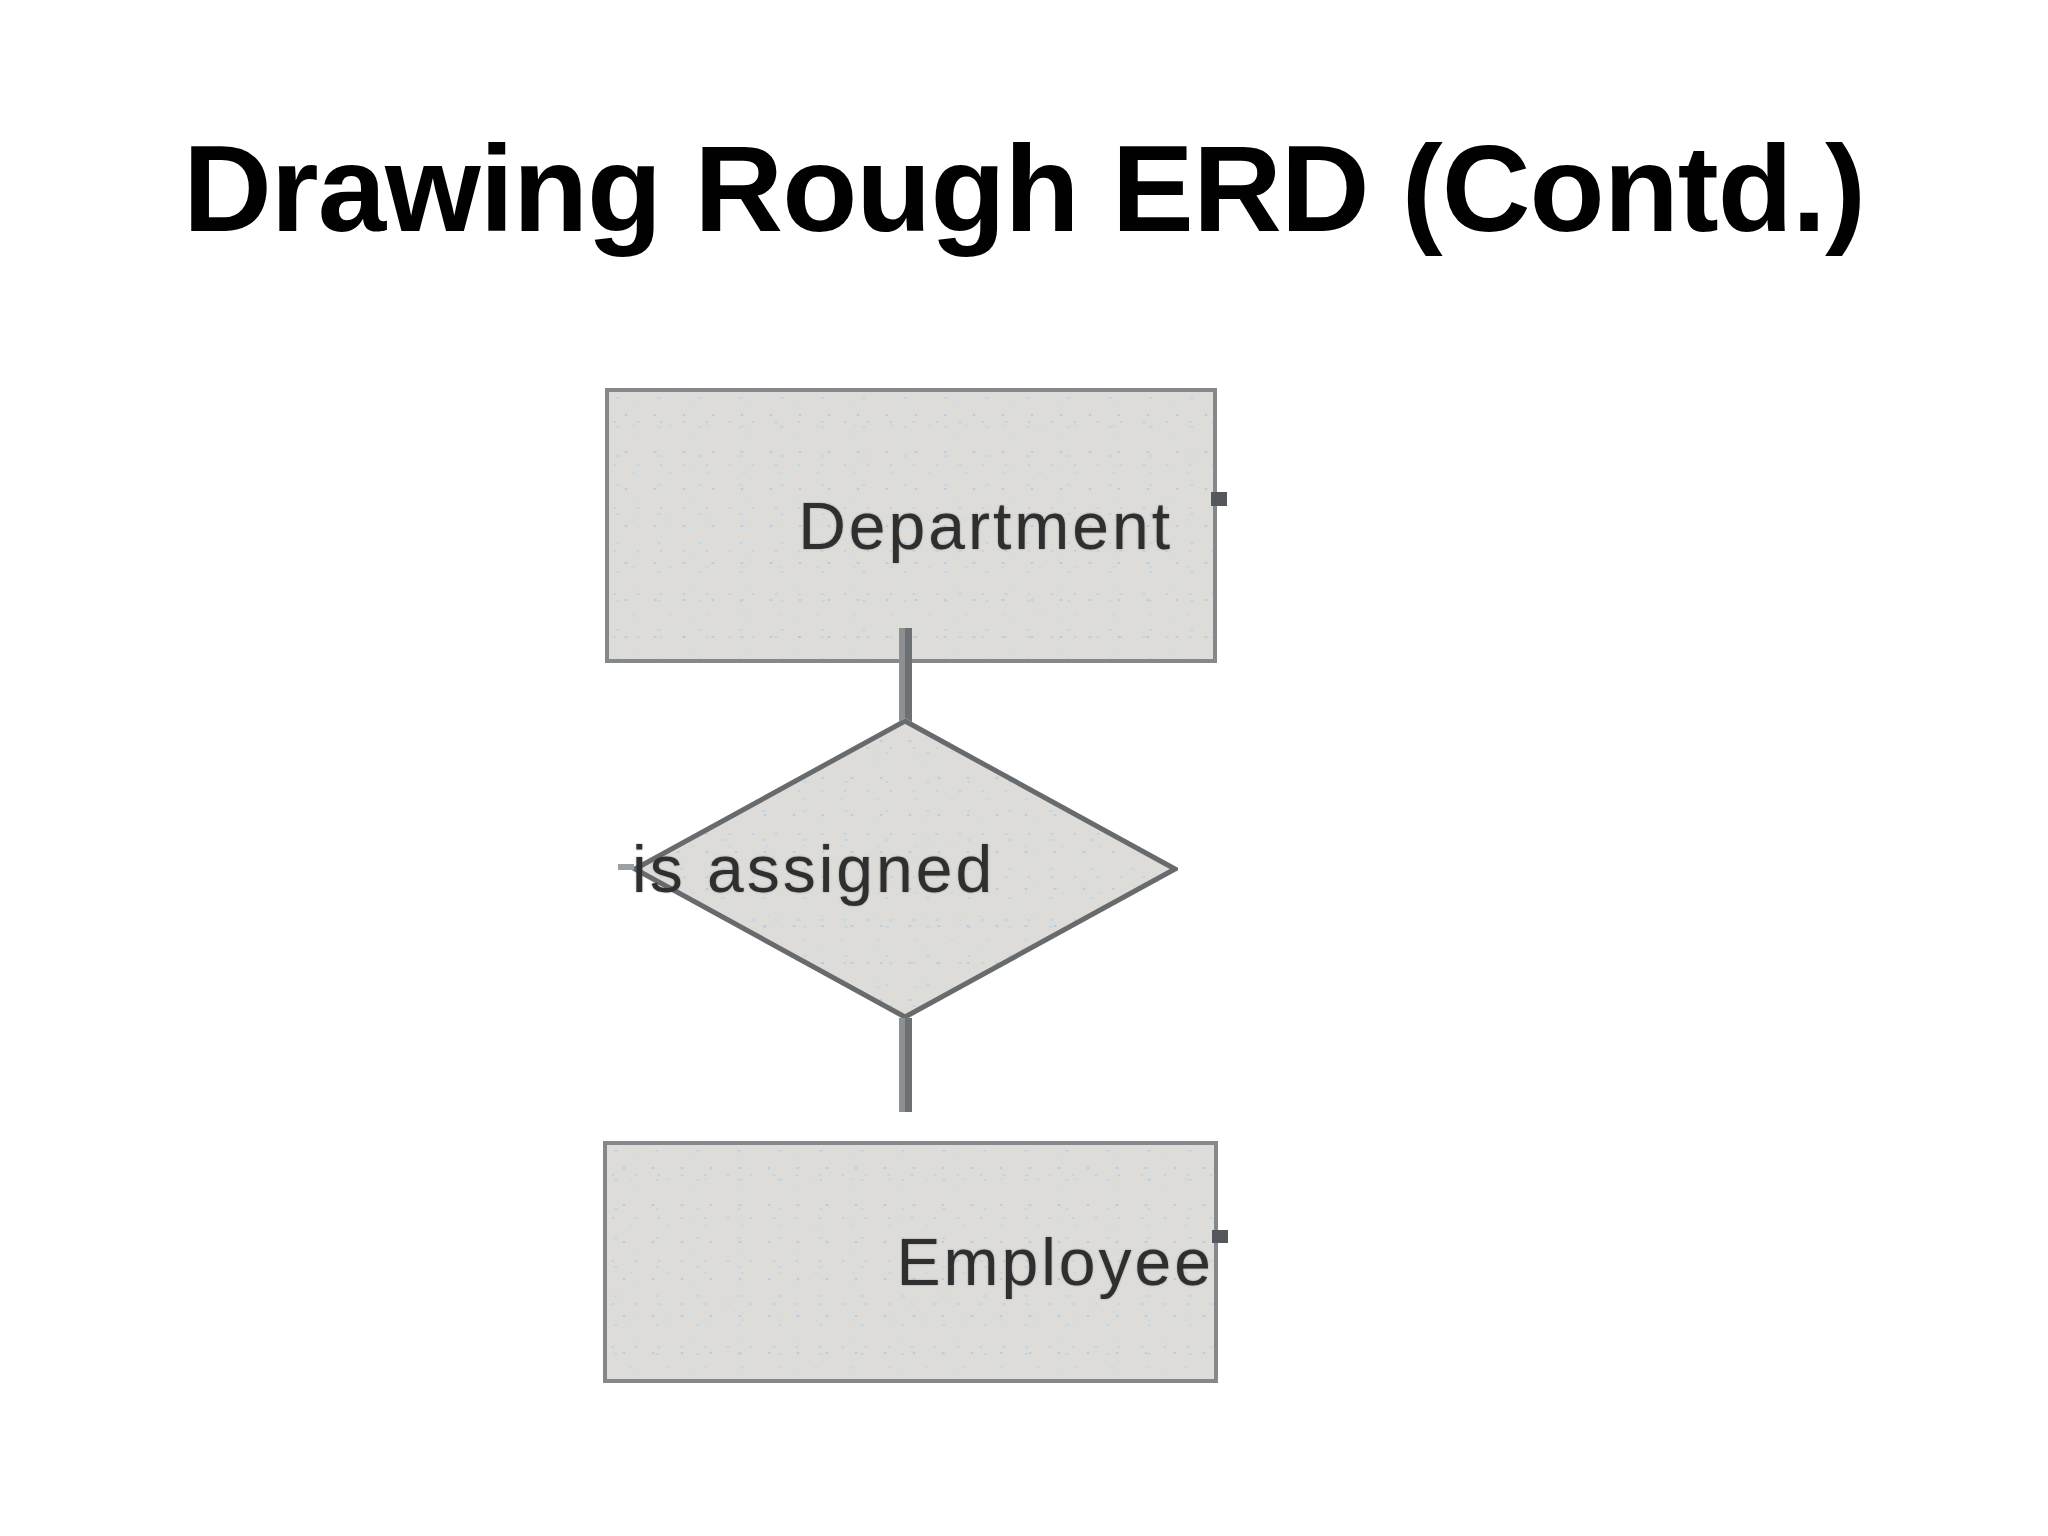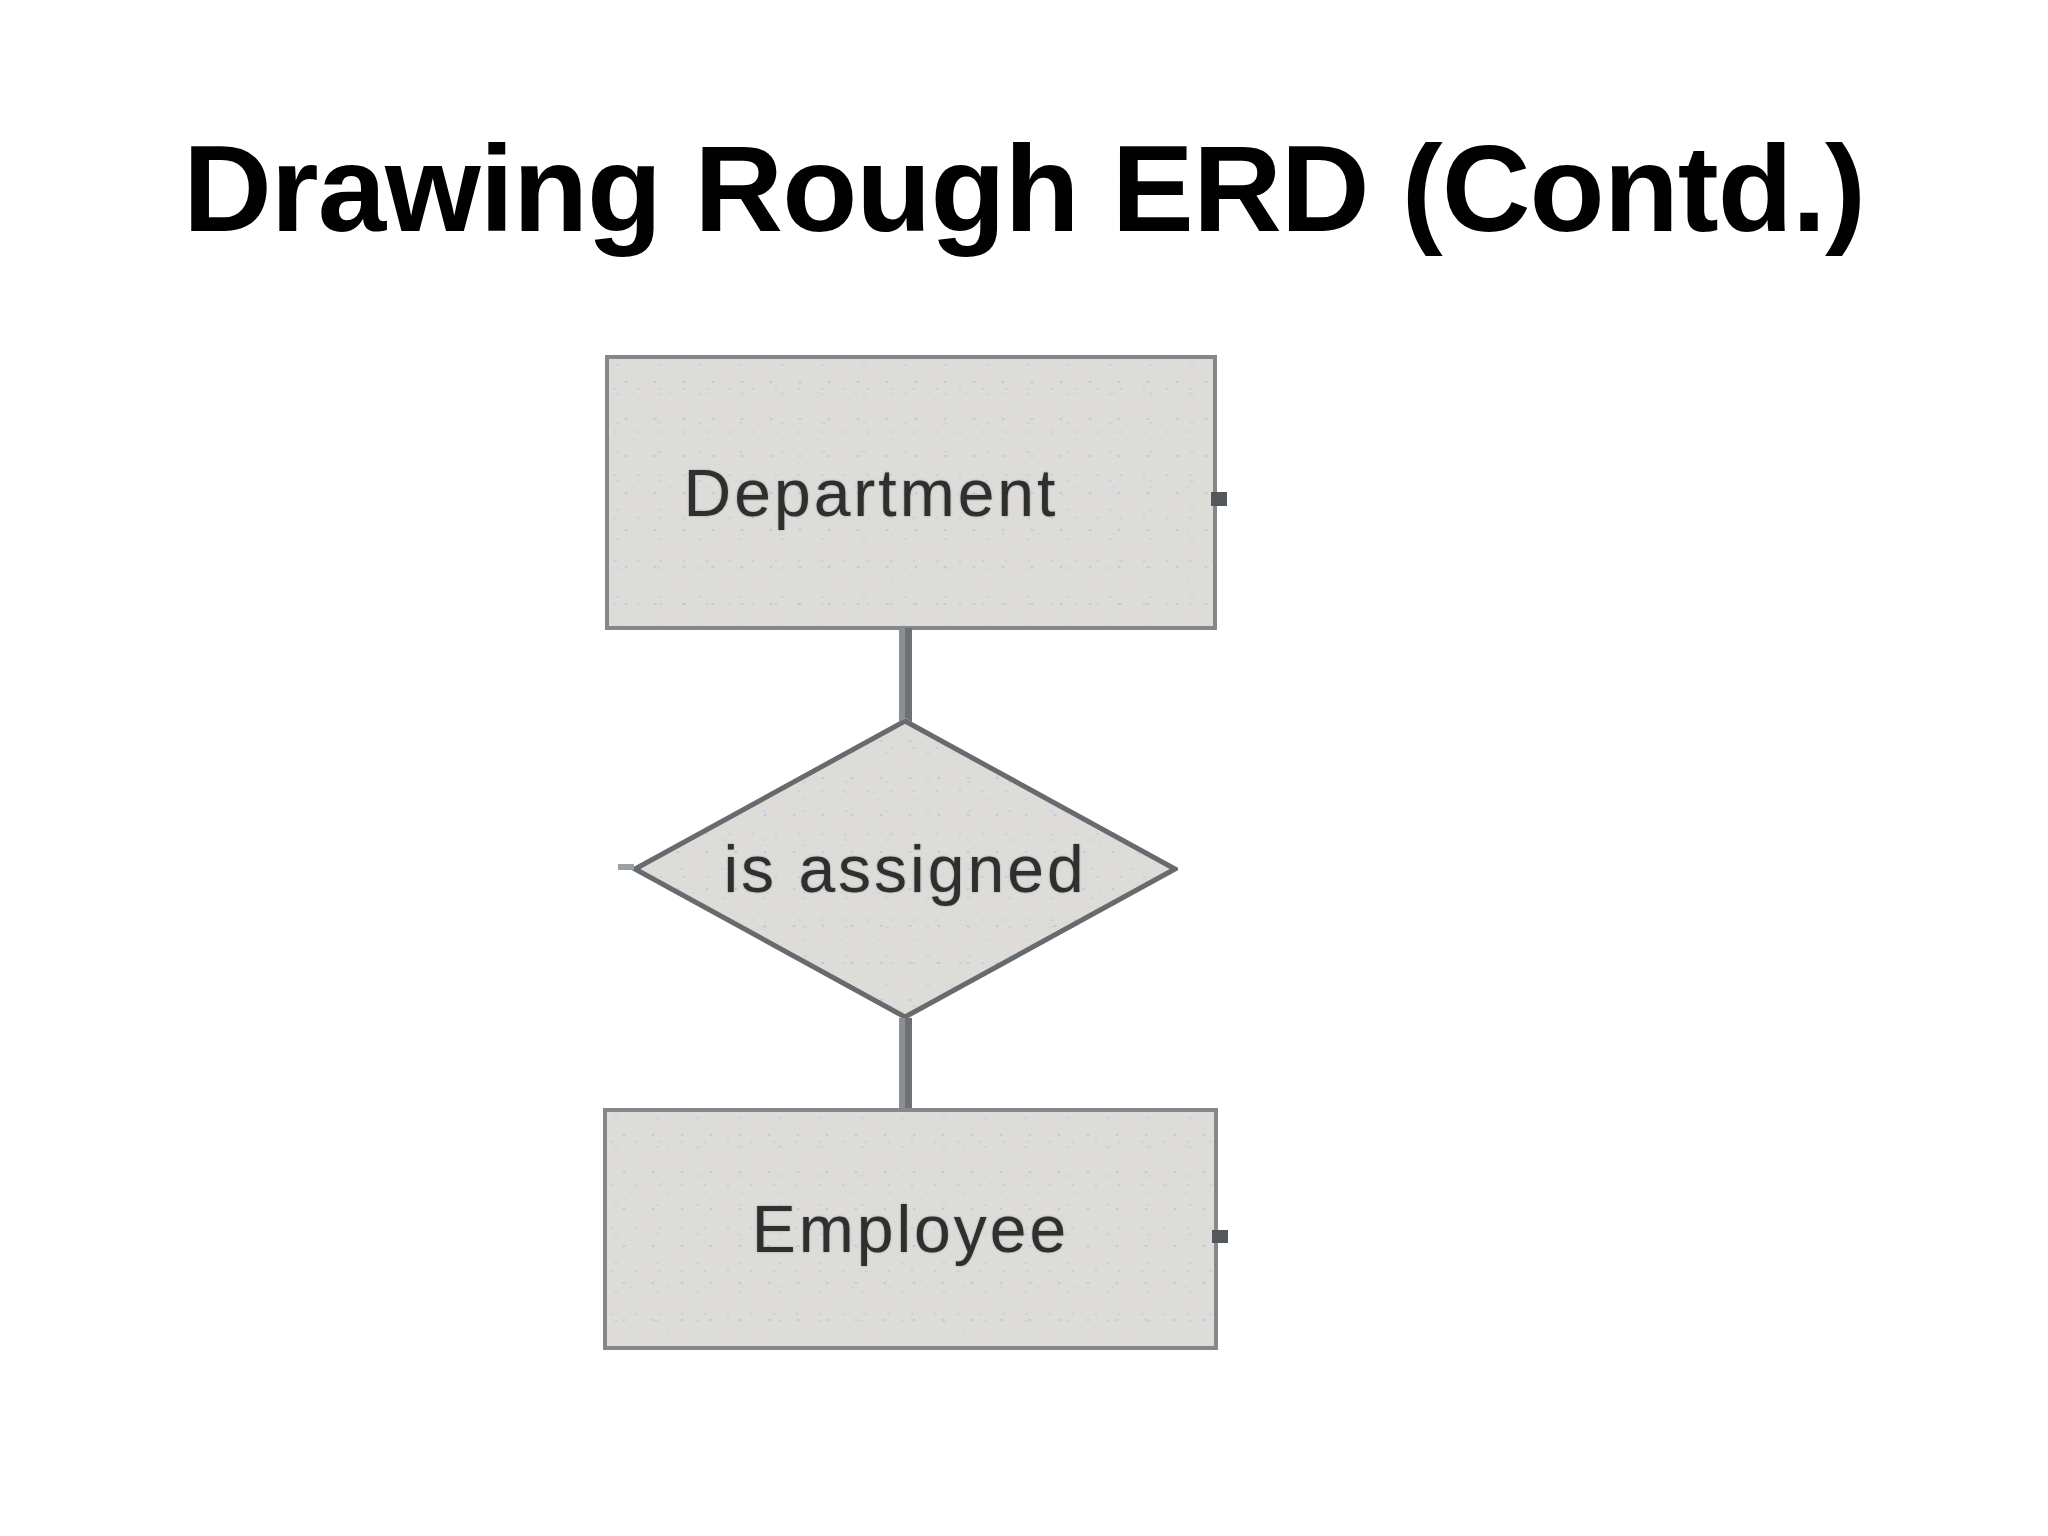--- a/index.html
+++ b/index.html
@@ -33,21 +33,22 @@
       radial-gradient(3px 2px at 6px 30px,  rgba(140,195,238,0.6),  rgba(140,195,238,0) 70%),
       radial-gradient(4px 2px at 24px 34px, rgba(170,215,244,0.7),  rgba(170,215,244,0) 70%);
     background-size: 41px 29px, 29px 37px, 53px 31px, 23px 43px, 37px 47px;
   }
   .entity-box {
     position: absolute;
     border: 4px solid #85888b;
     box-sizing: border-box;
     display: flex;
     align-items: center;
-    justify-content: center;
+    justify-content: flex-end;
+    margin-top: 33px;
   }
   .entity-box.department { left: 605px; top: 355px; width: 612px; height: 275px; }
   .entity-box.employee   { left: 603px; top: 1108px; width: 615px; height: 242px; }
   .shape-label {
     font-size: 66px;
     letter-spacing: 3px;
     color: #2f2f2f;
     text-shadow: 0 0 2px rgba(90,90,90,0.55);
     white-space: nowrap;
   }
@@ -69,21 +70,21 @@
     clip-path: polygon(50% 0%, 100% 50%, 50% 100%, 0% 50%);
   }
   .diamond-outline {
     position: absolute;
     left: 0; top: 0; width: 100%; height: 100%;
     display: block;
   }
   .diamond-label-holder {
     position: absolute;
     left: 0; top: 0; width: 100%; height: 100%;
-    display: flex; align-items: center; justify-content: center;
+    display: flex; align-items: center; justify-content: flex-start;
   }
   .artifact-dash {
     position: absolute;
     background: #54585c;
   }
   .artifact-dash.dept { left: 1211px; top: 492px;  width: 16px; height: 14px; }
   .artifact-dash.emp  { left: 1212px; top: 1230px; width: 16px; height: 13px; }
   .artifact-tick {
     position: absolute;
     left: 618px; top: 864px; width: 16px; height: 6px;

